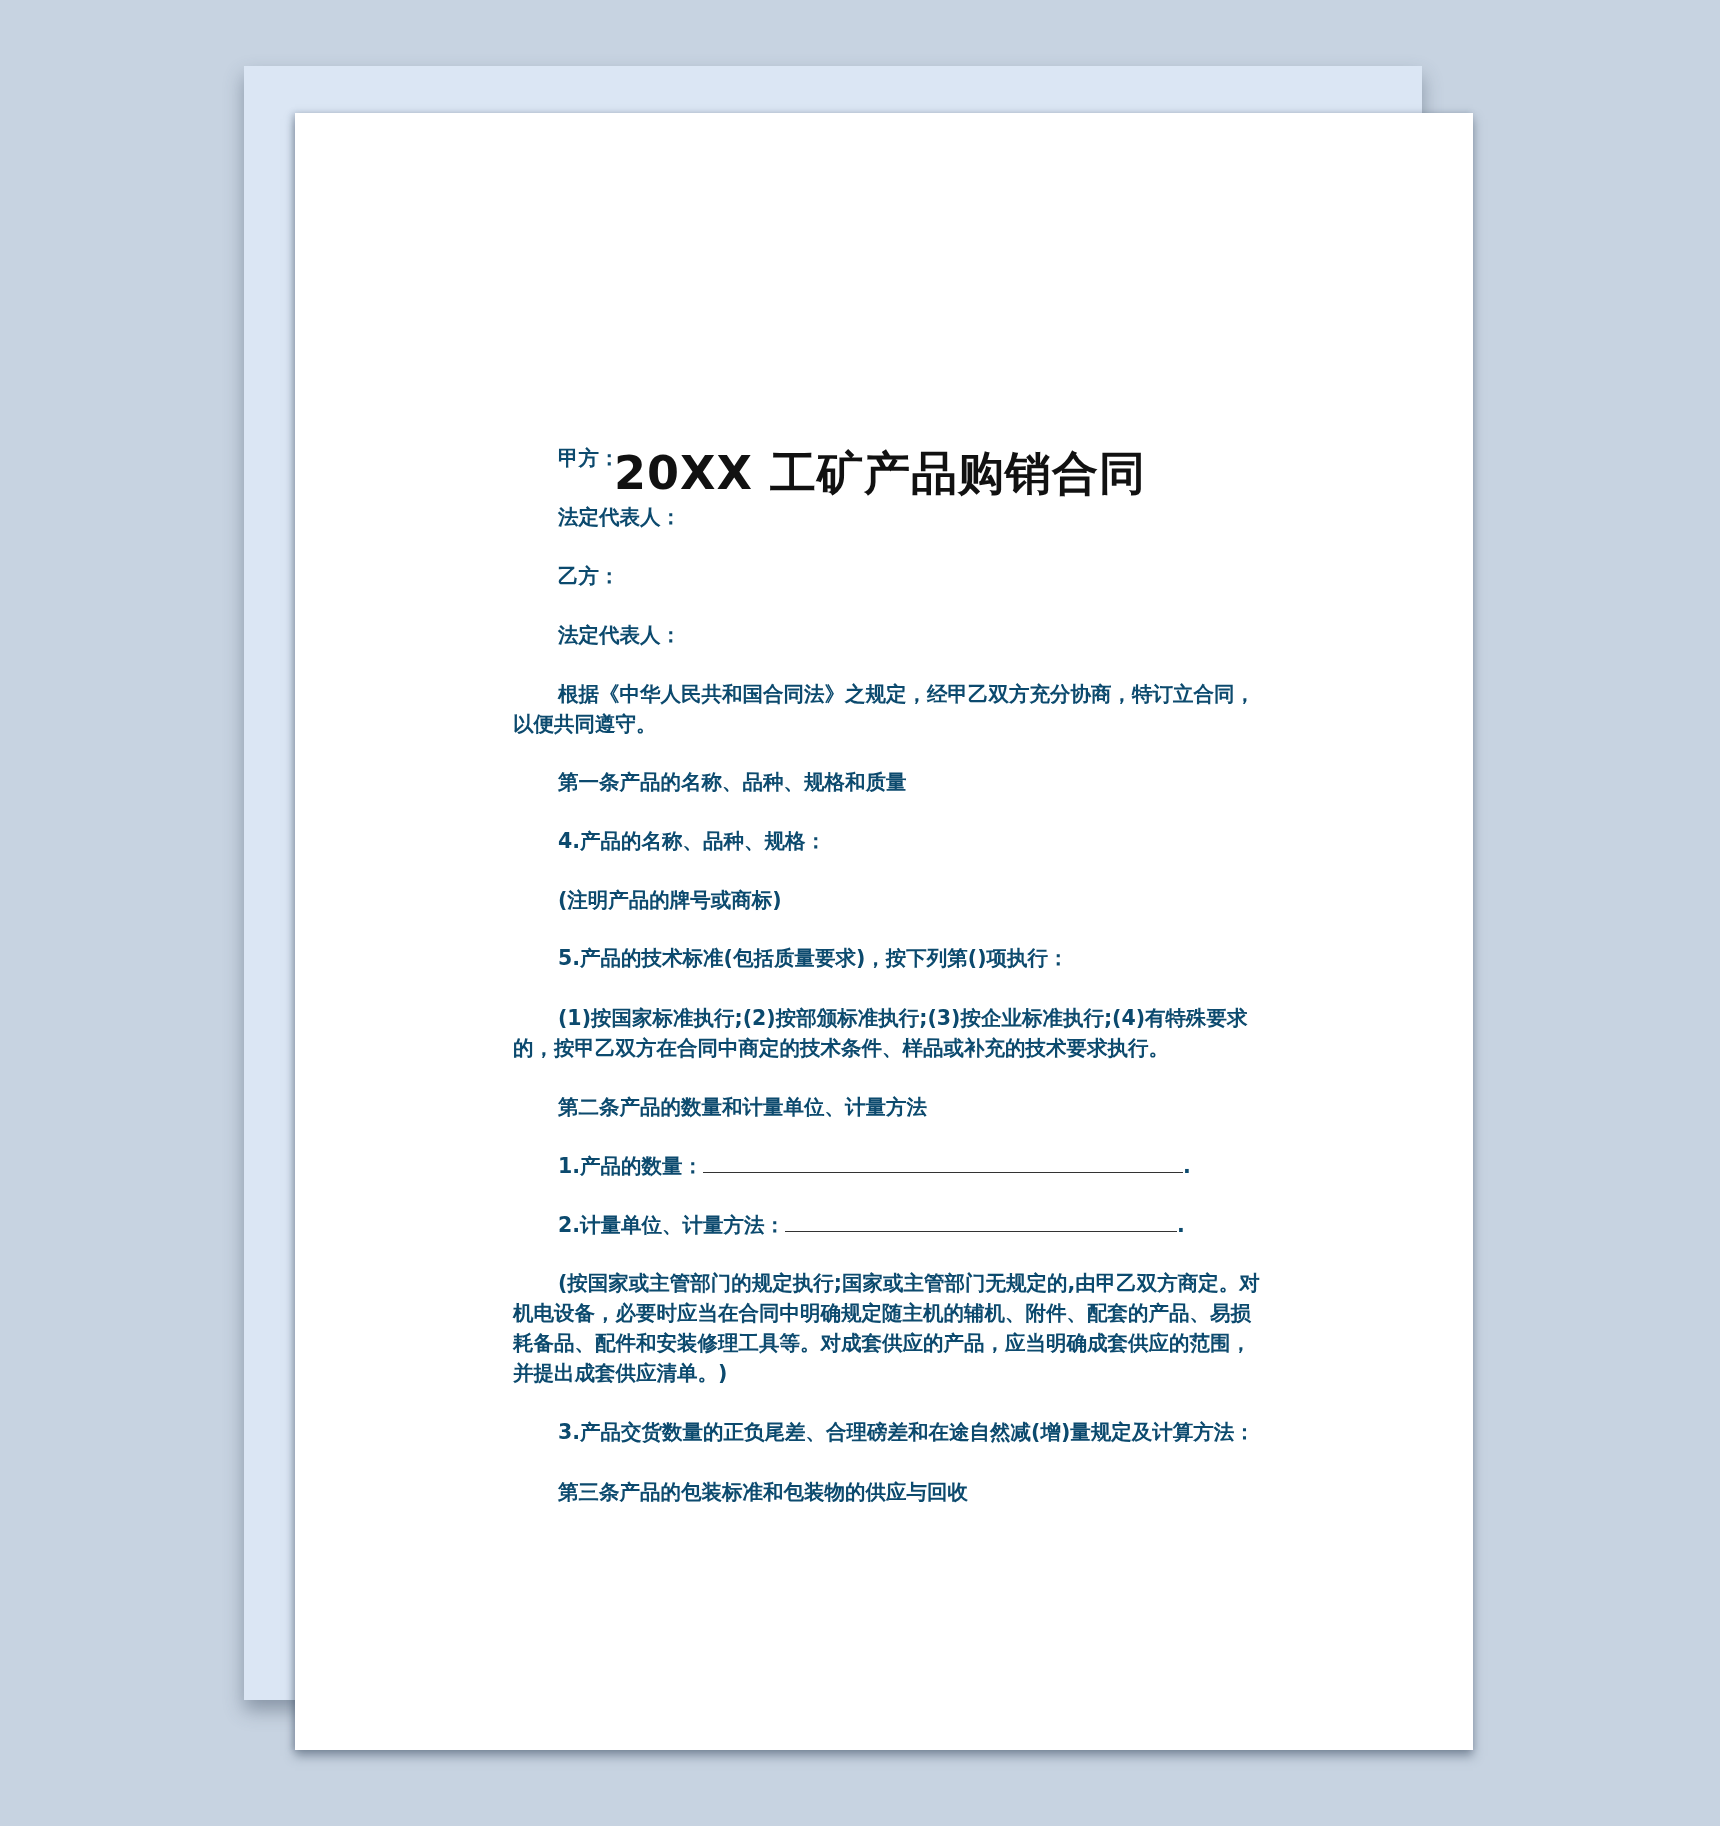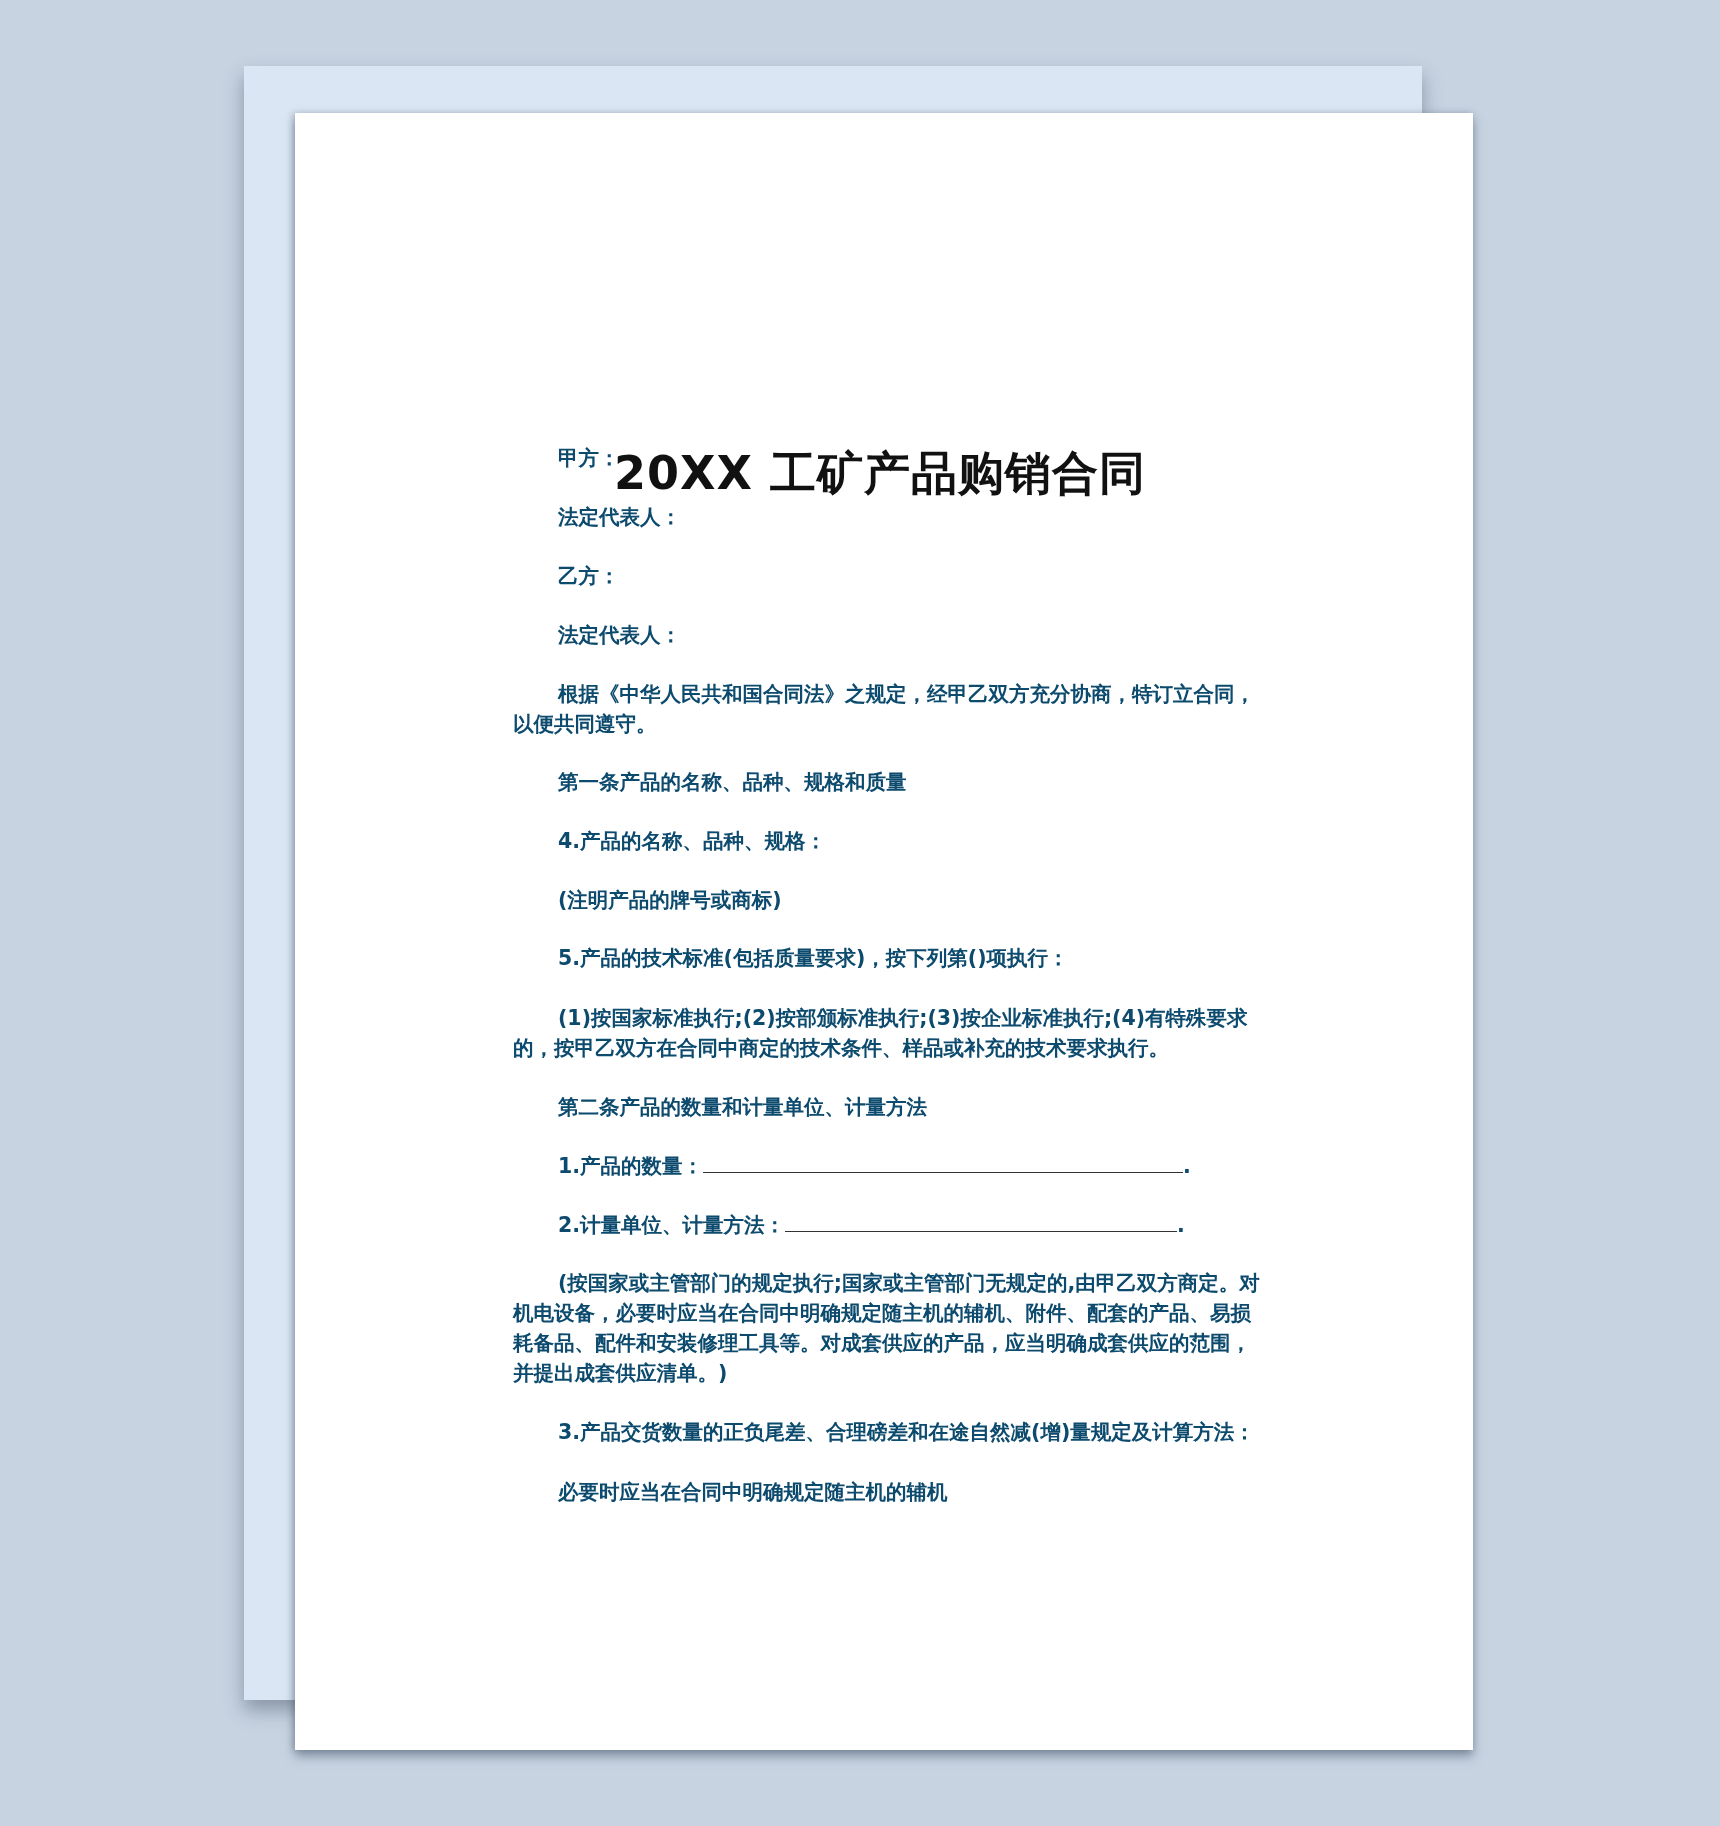--- a/index.html
+++ b/index.html
@@ -77,14 +77,14 @@
 
   <p class="para" style="top:1030px">
     <span>1.产品的数量：</span><span class="blank" style="width:480px"></span><span>.</span>
   </p>
   <p class="para" style="top:1089px">
     <span>2.计量单位、计量方法：</span><span class="blank" style="width:392px"></span><span>.</span>
   </p>
 
   <p class="para" style="top:1147px">(按国家或主管部门的规定执行;国家或主管部门无规定的,由甲乙双方商定。对机电设备，必要时应当在合同中明确规定随主机的辅机、附件、配套的产品、易损耗备品、配件和安装修理工具等。对成套供应的产品，应当明确成套供应的范围，并提出成套供应清单。)</p>
   <p class="para" style="top:1296px">3.产品交货数量的正负尾差、合理磅差和在途自然减(增)量规定及计算方法：</p>
-  <p class="para" style="top:1356px">必要时应当在合同中明确规定随主机的辅机</p>
+  <p class="para" style="top:1356px">第三条产品的包装标准和包装物的供应与回收</p>
 </div>
 
 </body></html>

